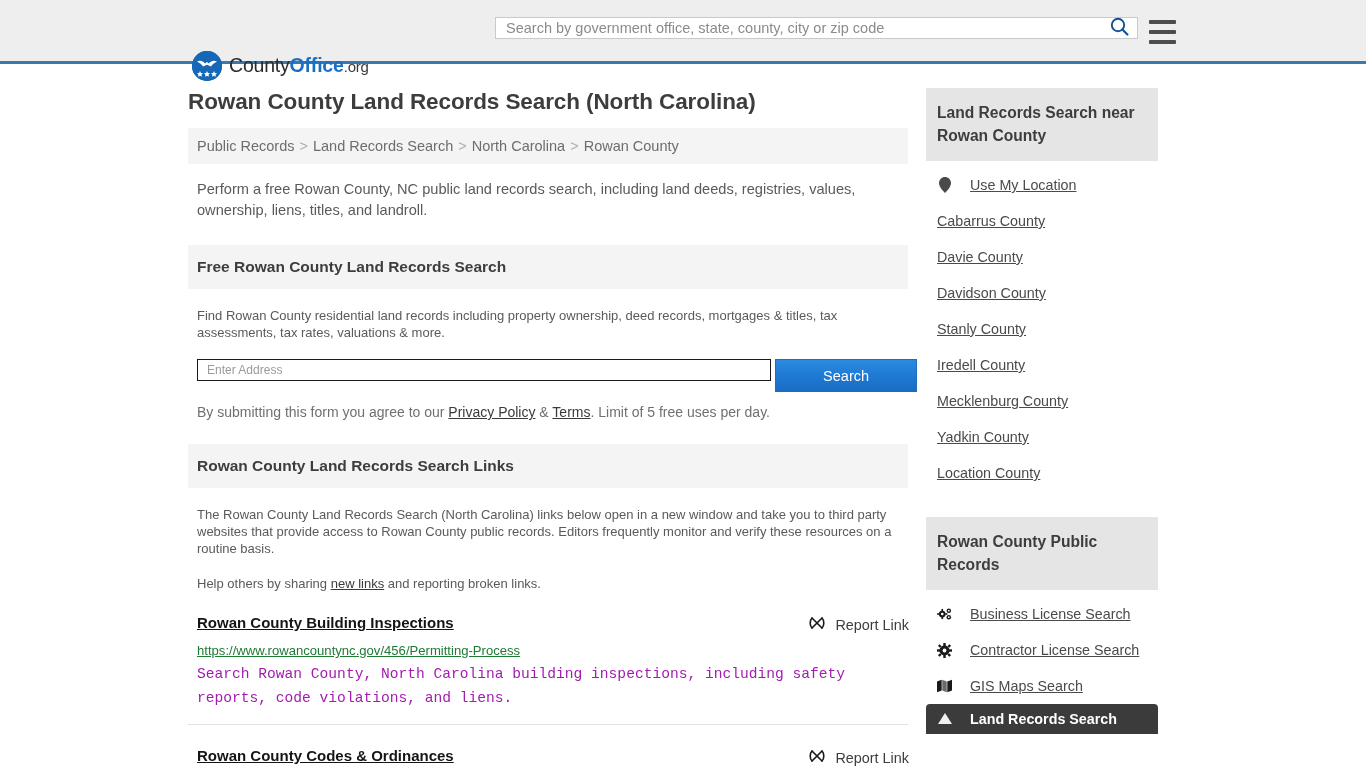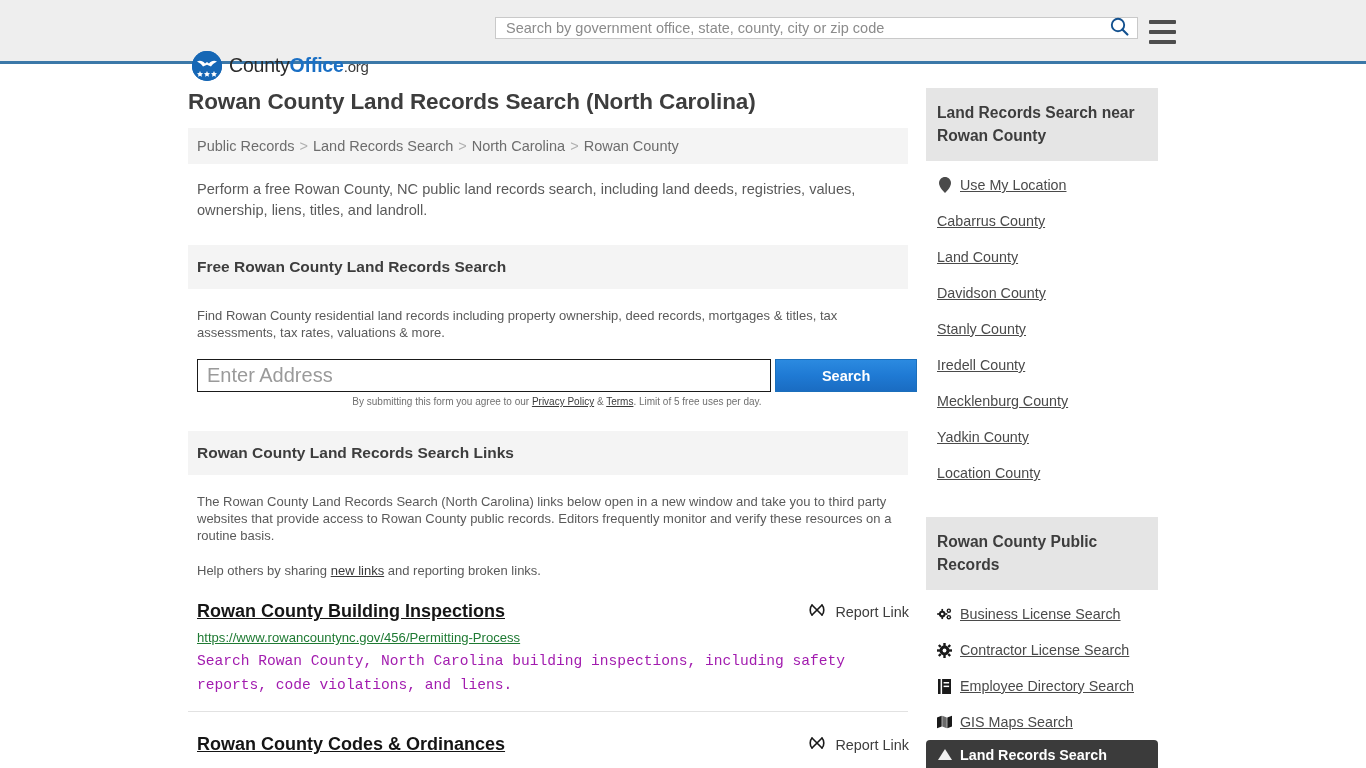--- a/index.html
+++ b/index.html
@@ -160,60 +160,60 @@
   }
 
   
   .addr-form {
     display: flex;
     margin: 18px 0 0 0;
     width: 720px;
   }
   .addr-input {
     width: 575px;
-    height: 33px;
+    height: 22px;
     border: 1px solid #1a1a1a;
     padding: 0 9px;
-    font-size: 20px;
+    font-size: 12px;
     color: #0369a1;
     font-family: "Liberation Sans", sans-serif;
     outline: none;
     background: #fff;
   }
   .addr-input::placeholder { color: #9a9a9a; }
   .addr-submit {
     width: 142px;
     height: 33px;
     margin-left: 4px;
     border: 1px solid #1b6fbb;
     background: linear-gradient(to bottom, #2b8ae0 0%, #1f7ad4 50%, #1a6cc2 100%);
     color: #ffffff;
     font-size: 14.5px;
-    font-weight: bold;
+    font-weight: normal;
     cursor: pointer;
     font-family: "Liberation Sans", sans-serif;
   }
   .form-note {
-    text-align: center;
+    text-align: left;
     width: 720px;
-    font-size: 10px;
+    font-size: 14px;
     color: #707070;
-    margin-top: 4px;
+    margin-top: 12px;
   }
   .form-note a { color: #3a3a3a; text-decoration: underline; cursor: pointer; }
 
   
   .result { margin: 22px 0 0 9px; width: 712px; }
   .result-head {
     display: flex;
     align-items: flex-start;
     justify-content: space-between;
   }
   .result-title {
-    font-size: 18px;
+    font-size: 15px;
     font-weight: bold;
     color: #151515;
     text-decoration: underline;
     cursor: pointer;
   }
   .report-link {
     display: flex;
     align-items: center;
     gap: 9px;
     font-size: 14.4px;
@@ -249,21 +249,21 @@
     padding: 13px 14px 14px 11px;
     font-size: 15.6px;
     font-weight: bold;
     color: #3d3d3d;
     line-height: 23px;
   }
   .side-list { padding: 6px 0 0 11px; }
   .side-item {
     display: flex;
     align-items: center;
-    gap: 8px;
+    gap: 18px;
     height: 36px;
     font-size: 14.3px;
     cursor: pointer;
   }
   .side-item a,
   .side-item .side-label {
     color: #4a4a4a;
     text-decoration: underline;
     cursor: pointer;
   }
@@ -413,21 +413,21 @@
               <path d="M6 0 C2.7 0 0 2.7 0 6 C0 10.5 6 16 6 16 C6 16 12 10.5 12 6 C12 2.7 9.3 0 6 0 Z" fill="#4a4a4a"></path>
             </svg>
           </span>
           <span class="side-label">Use My Location</span>
         </div>
 
         <div class="side-item">
           <span class="side-label">Cabarrus County</span>
         </div>
         <div class="side-item">
-          <span class="side-label">Land County</span>
+          <span class="side-label">Davie County</span>
         </div>
         <div class="side-item">
           <span class="side-label">Davidson County</span>
         </div>
         <div class="side-item">
           <span class="side-label">Stanly County</span>
         </div>
         <div class="side-item">
           <span class="side-label">Iredell County</span>
         </div>
@@ -475,31 +475,20 @@
                 <rect x="12" y="6.3" width="3" height="2.4" fill="#1a1a1a"></rect>
                 <rect x="1.6" y="1.6" width="2.4" height="2.8" fill="#1a1a1a" transform="rotate(-45 2.8 3)"></rect>
                 <rect x="11" y="1.6" width="2.4" height="2.8" fill="#1a1a1a" transform="rotate(45 12.2 3)"></rect>
                 <rect x="1.6" y="10.6" width="2.4" height="2.8" fill="#1a1a1a" transform="rotate(45 2.8 12)"></rect>
                 <rect x="11" y="10.6" width="2.4" height="2.8" fill="#1a1a1a" transform="rotate(-45 12.2 12)"></rect>
               </svg>
             </span>
             <span class="side-label">Contractor License Search</span>
           </div>
 
-          <div class="side-item">
-            <span class="ico">
-              <svg width="13" height="15" viewBox="0 0 13 15">
-                <rect x="0" y="0" width="13" height="15" fill="#1a1a1a"></rect>
-                <rect x="2.6" y="0" width="1.5" height="15" fill="#ffffff"></rect>
-                <rect x="5.6" y="3" width="5.5" height="1.5" fill="#ffffff"></rect>
-                <rect x="5.6" y="6.6" width="5.5" height="1.5" fill="#ffffff"></rect>
-              </svg>
-            </span>
-            <span class="side-label">Employee Directory Search</span>
-          </div>
 
           <div class="side-item">
             <span class="ico">
               <svg width="16" height="14" viewBox="0 0 16 14">
                 <path d="M0 2.2 L5 0.4 L5 11.8 L0 13.6 Z" fill="#1a1a1a"></path>
                 <path d="M5.6 0.4 L10.4 2.2 L10.4 13.6 L5.6 11.8 Z" fill="#6a6a6a"></path>
                 <path d="M11 2.2 L16 0.4 L16 11.8 L11 13.6 Z" fill="#1a1a1a"></path>
               </svg>
             </span>
             <span class="side-label">GIS Maps Search</span>

